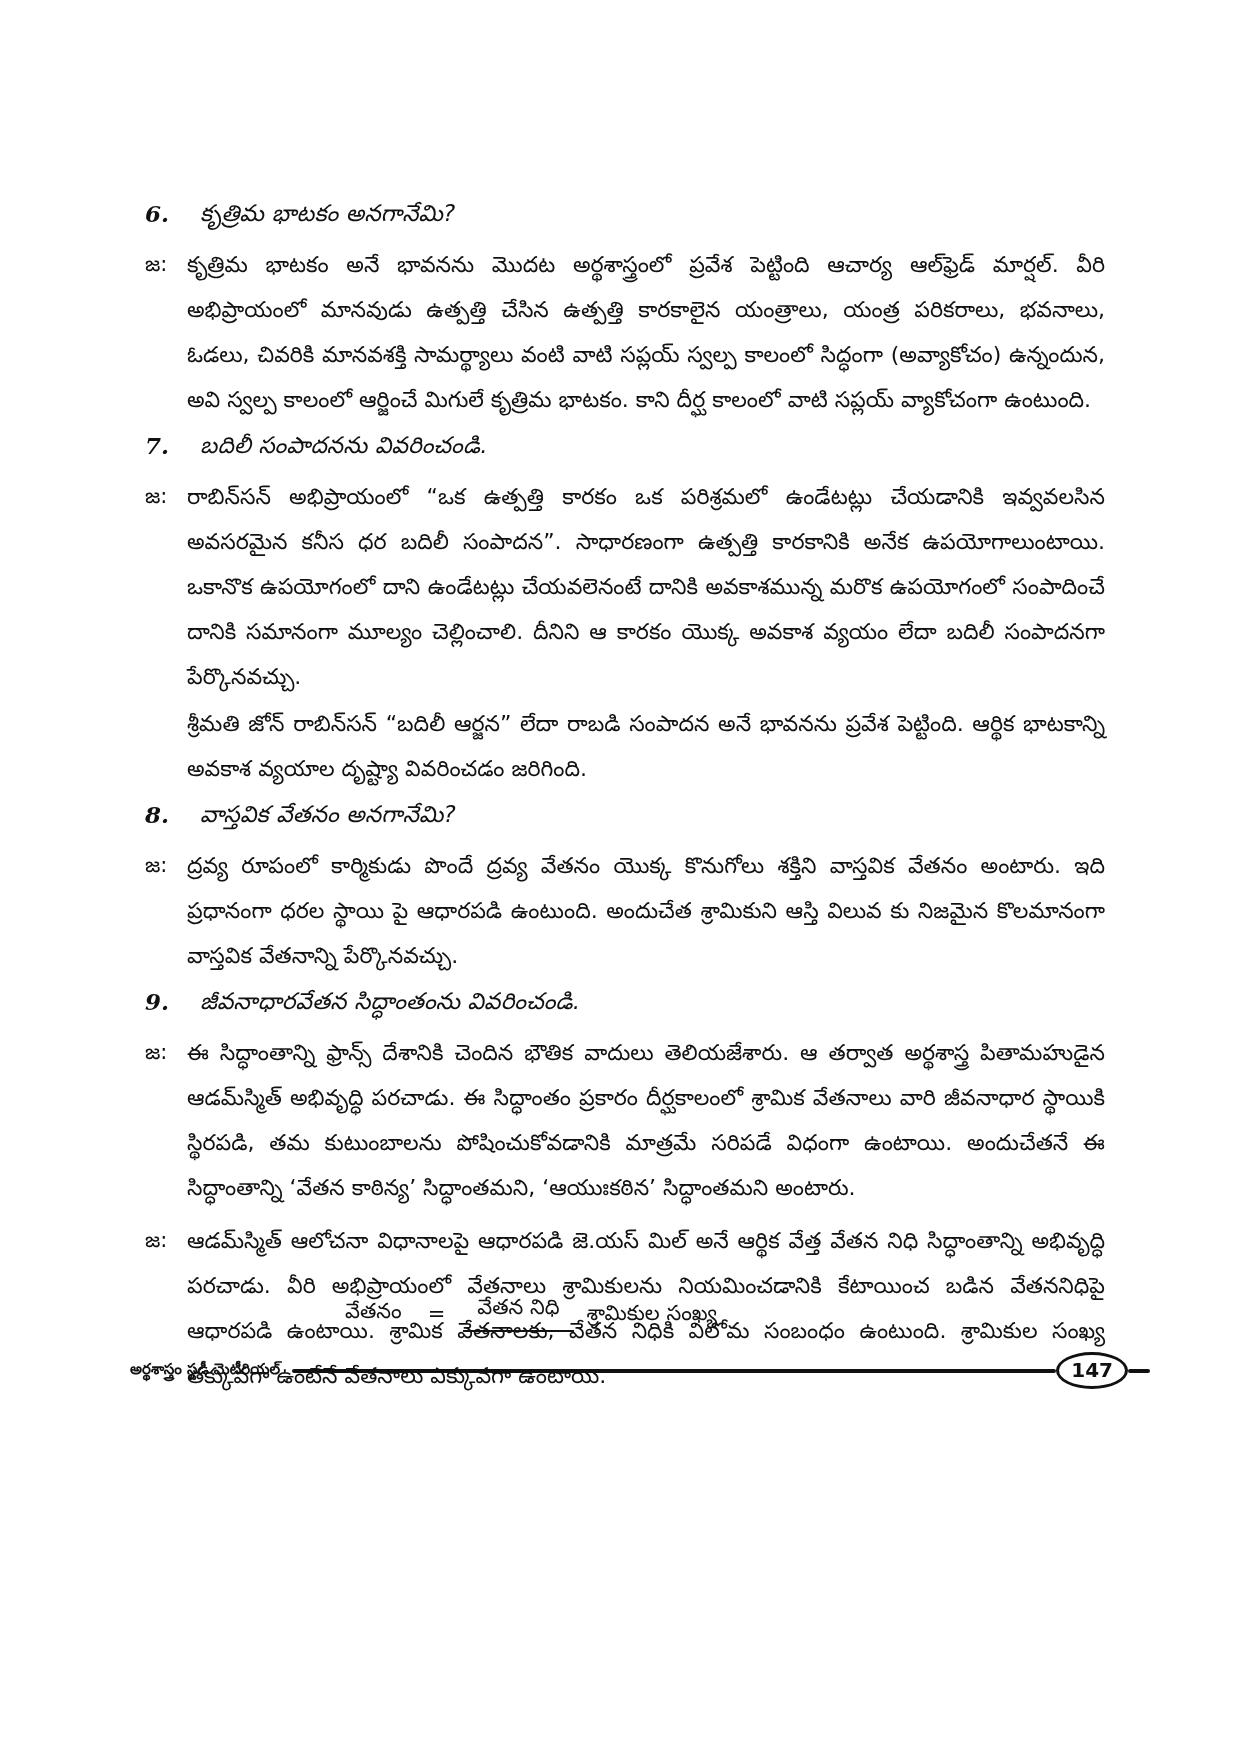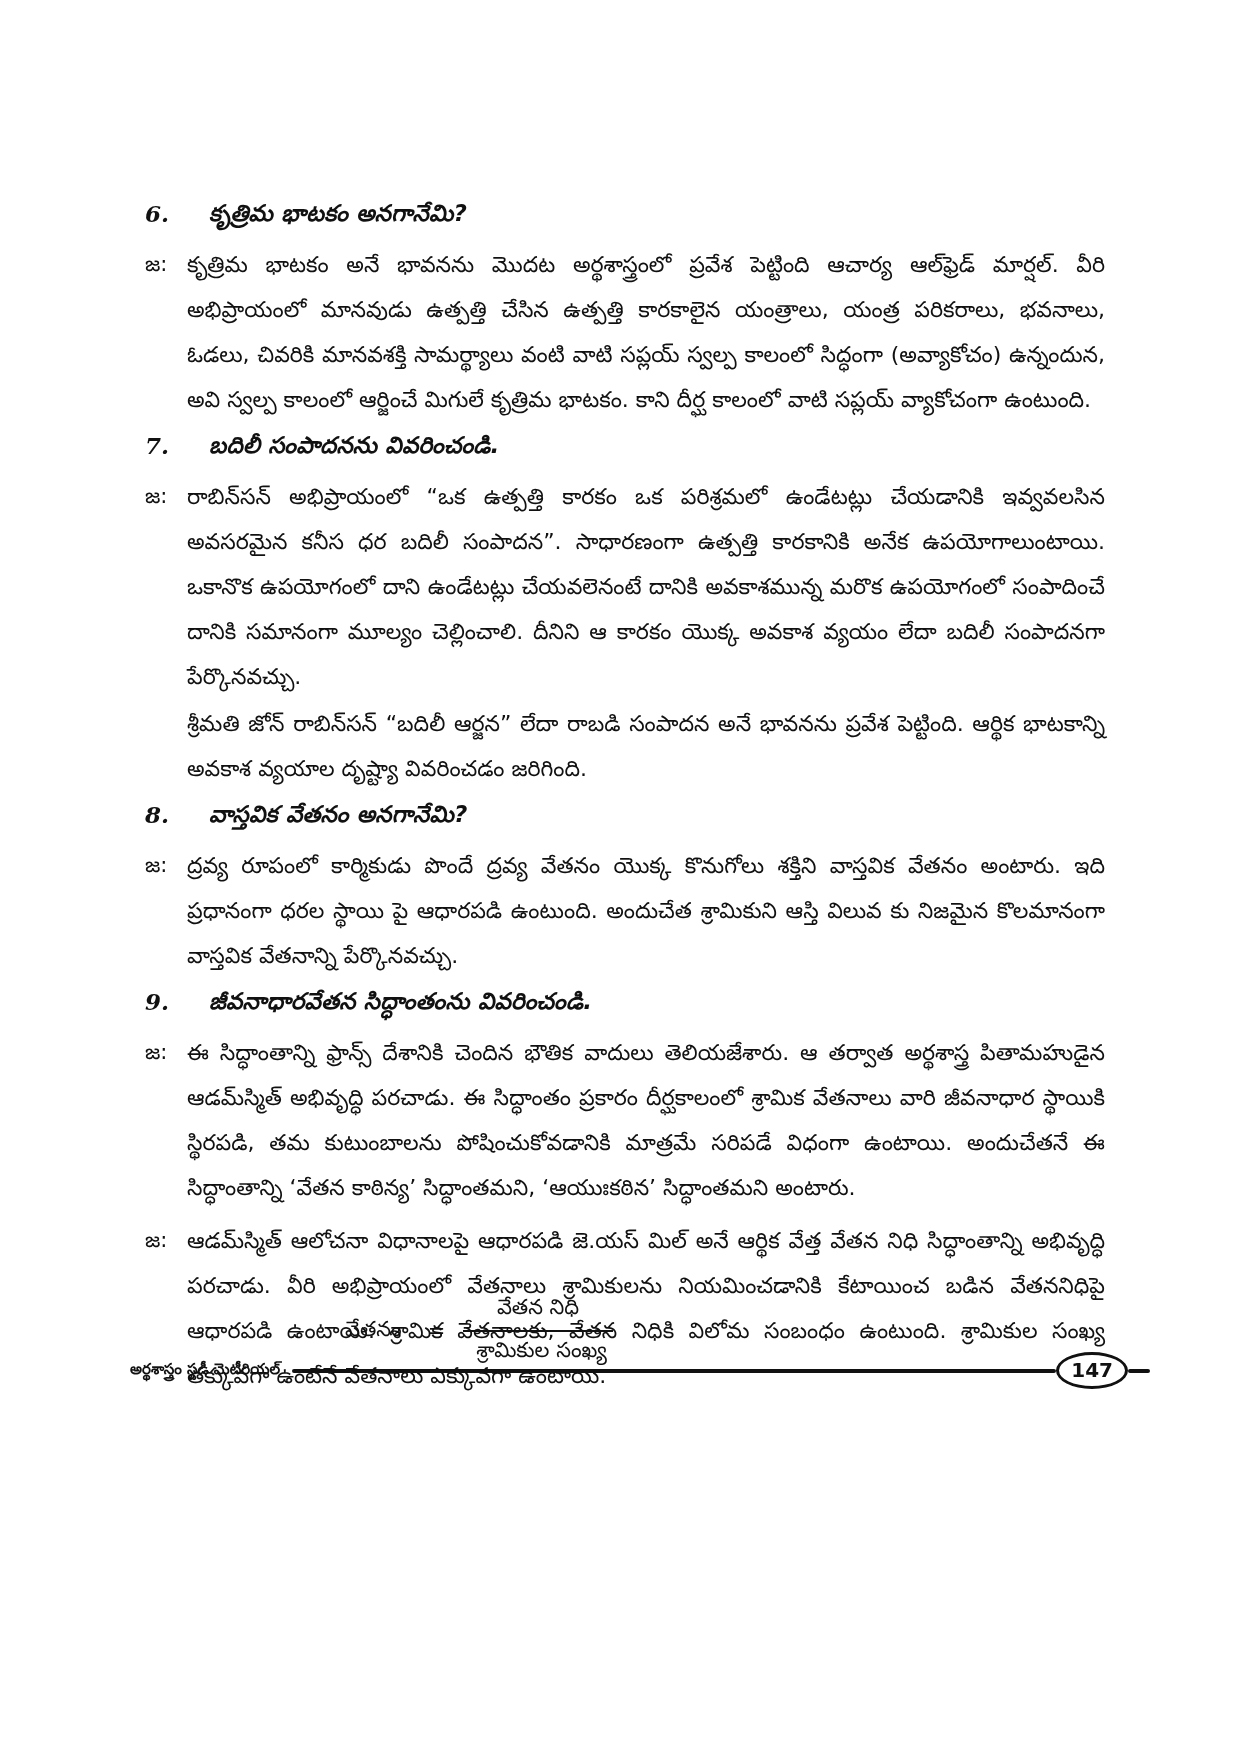--- a/index.html
+++ b/index.html
@@ -30,25 +30,24 @@
   }
   .q-num {
     width: 55px;
     flex: 0 0 55px;
     font-weight: bold;
     font-style: italic;
     font-size: 23px;
     font-family: "DejaVu Serif", "Liberation Serif", serif;
   }
   .q-text {
-    font-weight: bold;
+    font-weight: normal;
     font-style: italic;
     font-size: 23px;
     letter-spacing: 0.2px;
-    margin-left: 9px;
   }
   .a-row {
     display: flex;
     margin-bottom: 4px;
   }
   .a-marker {
     width: 42px;
     flex: 0 0 42px;
     font-size: 21px;
     line-height: 45px;
@@ -65,22 +64,21 @@
     top: 1295px;
     left: 345px;
     display: flex;
     align-items: center;
     font-size: 21px;
   }
   .f-lhs { margin-right: 26px; }
   .f-eq { margin-right: 18px; font-family: "DejaVu Sans", sans-serif; }
   .frac {
     display: inline-flex;
-    flex-direction: column;
-    text-align: center;
+    text-align: left;
   }
   .frac .num {
     padding: 0 14px 6px 14px;
     border-bottom: 2.5px solid #111111;
   }
   .frac .den {
     padding: 6px 6px 0 6px;
     margin-left: 7px;
   }
   .footer {

